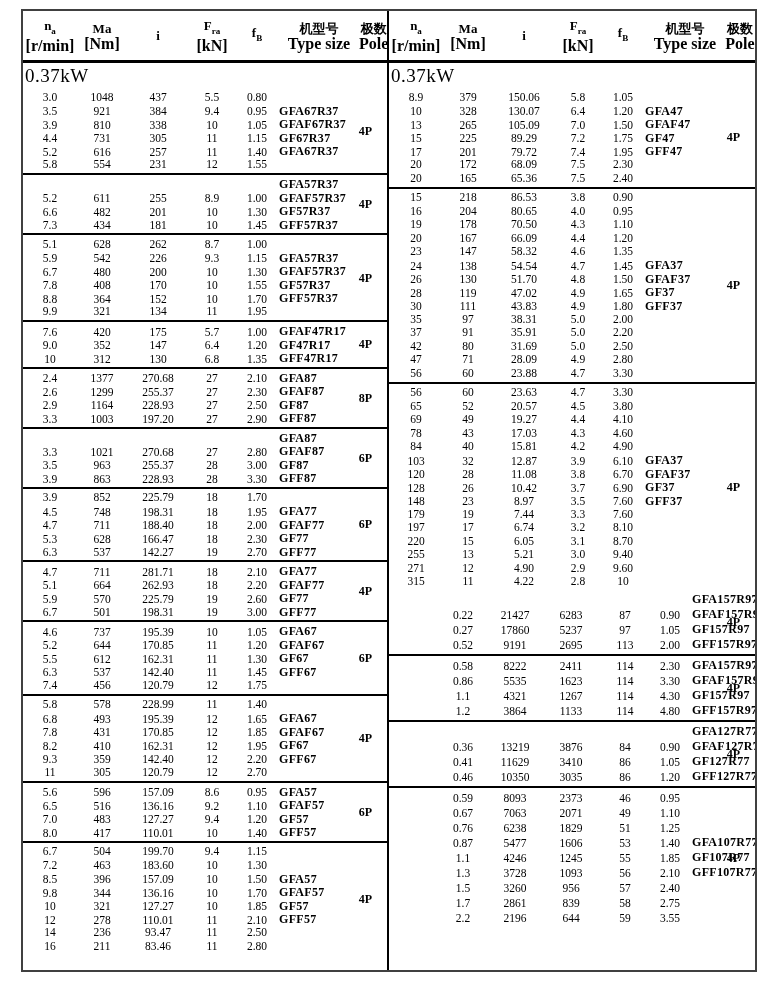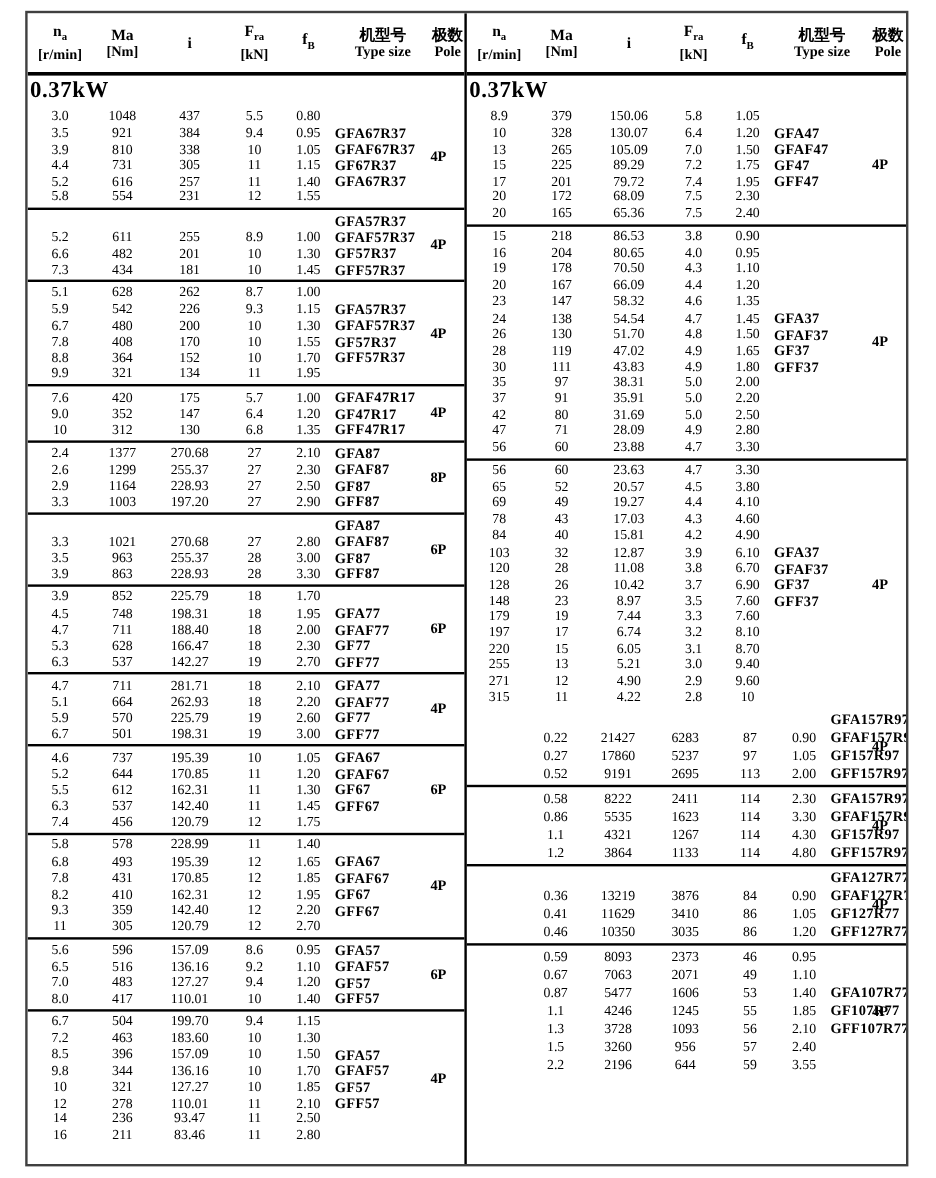--- a/index.html
+++ b/index.html
@@ -14,24 +14,24 @@
   }
   .panel{width:50%;display:flex;flex-direction:column;box-sizing:border-box;}
   .panel.left{border-right:2.5px solid #000;}
   .thead{
     display:grid;grid-template-columns:54px 50px 62px 46px 44px 80px 1fr;
     border-bottom:3px solid #000;height:49px;align-items:center;
     text-align:center;font-weight:bold;font-size:13px;flex:none;
   }
   .thead .hcell{line-height:15px;}
   .thead sub{font-size:9px;}
-  .hunit{font-size:12px;}
+  .hunit{font-size:16px;}
   .pbody{flex:1;display:flex;flex-direction:column;}
   .gtitle{
-    font-weight:bold;font-size:19px;line-height:25px;height:25px;
+    font-weight:normal;font-size:19px;line-height:25px;height:25px;
     padding-left:2px;flex:none;letter-spacing:0.5px;
   }
   .section{position:relative;border-bottom:2.5px solid #000;padding:2px 0;flex:none;}
   .section:last-child{border-bottom:none;}
   .trow{
     display:grid;grid-template-columns:54px 50px 62px 46px 44px 106px;
     height:13.5px;align-items:center;font-size:11.5px;
   }
   .block.tall .trow{height:15px;margin-left:47px;}
   .trow .c{text-align:center;white-space:nowrap;}
@@ -1035,20 +1035,28 @@
             </div>
             <div class="trow">
               <div class="c">0.67</div>
               <div class="c">7063</div>
               <div class="c">2071</div>
               <div class="c">49</div>
               <div class="c">1.10</div>
               <div class="c c-type"></div>
             </div>
             <div class="trow">
+              <div class="c">0.76</div>
+              <div class="c">6238</div>
+              <div class="c">1829</div>
+              <div class="c">51</div>
+              <div class="c">1.25</div>
+              <div class="c c-type"></div>
+            </div>
+            <div class="trow">
               <div class="c">0.87</div>
               <div class="c">5477</div>
               <div class="c">1606</div>
               <div class="c">53</div>
               <div class="c">1.40</div>
               <div class="c c-type">GFA107R77</div>
             </div>
             <div class="trow">
               <div class="c">1.1</div>
               <div class="c">4246</div>
@@ -1067,20 +1075,28 @@
             </div>
             <div class="trow">
               <div class="c">1.5</div>
               <div class="c">3260</div>
               <div class="c">956</div>
               <div class="c">57</div>
               <div class="c">2.40</div>
               <div class="c c-type"></div>
             </div>
             <div class="trow">
+              <div class="c">1.7</div>
+              <div class="c">2861</div>
+              <div class="c">839</div>
+              <div class="c">58</div>
+              <div class="c">2.75</div>
+              <div class="c c-type"></div>
+            </div>
+            <div class="trow">
               <div class="c">2.2</div>
               <div class="c">2196</div>
               <div class="c">644</div>
               <div class="c">59</div>
               <div class="c">3.55</div>
               <div class="c c-type"></div>
             </div>
             <span class="pole">4P</span>
           </div>
         </div>

